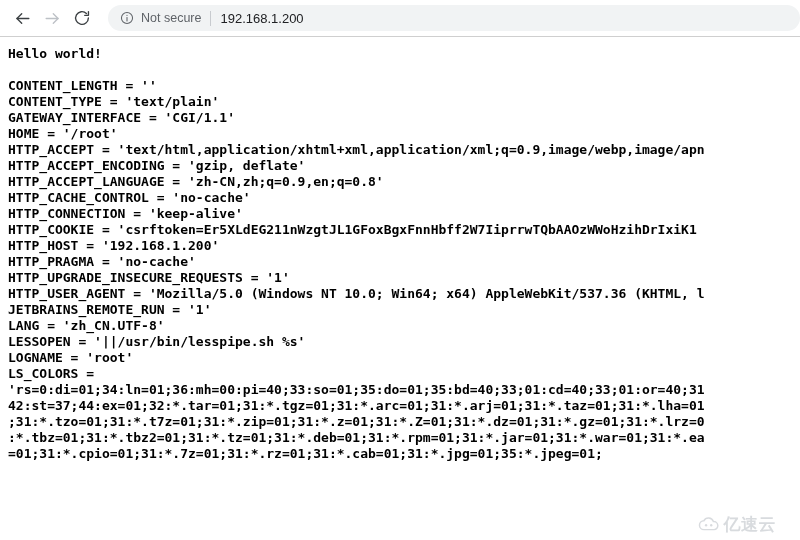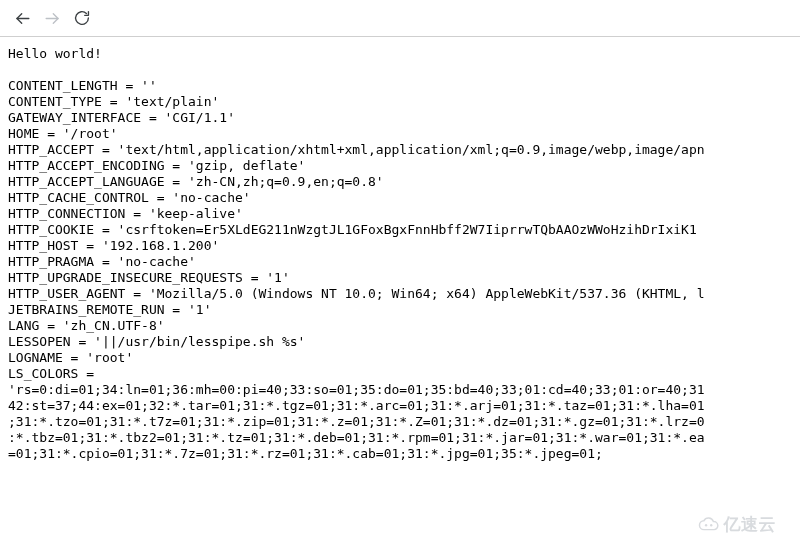--- a/index.html
+++ b/index.html
@@ -88,20 +88,21 @@
   }
   pre.plaintext {
     margin: 0;
     padding: 8px 0 0 8px;
     font-family: "DejaVu Sans Mono", "Liberation Mono", monospace;
     font-size: 13px;
     line-height: 16px;
     color: #000000;
     white-space: pre;
     letter-spacing: 0px;
+    font-weight: bold;
   }
 
   
   .watermark {
     position: absolute;
     right: 24px;
     bottom: 4px;
     display: flex;
     align-items: center;
     opacity: 0.55;
@@ -145,20 +146,32 @@
 
   <div class="nav-btn" title="Reload">
     <span>
       <svg width="18" height="18" viewBox="0 0 24 24" fill="none" stroke="#3c4043" stroke-width="1.8" stroke-linecap="round" stroke-linejoin="round">
         <path d="M20.5 12a8.5 8.5 0 1 1-2.6-6.1"></path>
         <polyline points="20.6,3.4 20.6,8.4 15.6,8.4"></polyline>
       </svg>
     </span>
   </div>
 
+  <div class="omnibox">
+    <span class="info-icon">
+      <svg width="14" height="14" viewBox="0 0 24 24" fill="none" stroke="#5f6368" stroke-width="1.8" stroke-linecap="round" stroke-linejoin="round">
+        <circle cx="12" cy="12" r="9.5"></circle>
+        <line x1="12" y1="11" x2="12" y2="17"></line>
+        <circle cx="12" cy="7.5" r="0.9" fill="#5f6368" stroke="none"></circle>
+      </svg>
+    </span>
+    <span class="security-text">Not secure</span>
+    <span class="omnibox-divider"></span>
+    <span class="url-text">192.168.1.200</span>
+  </div>
 </div>
 
 <div class="page-content">
   <pre class="plaintext">Hello world!
 
 CONTENT_LENGTH = ''
 CONTENT_TYPE = 'text/plain'
 GATEWAY_INTERFACE = 'CGI/1.1'
 HOME = '/root'
 HTTP_ACCEPT = 'text/html,application/xhtml+xml,application/xml;q=0.9,image/webp,image/apn

